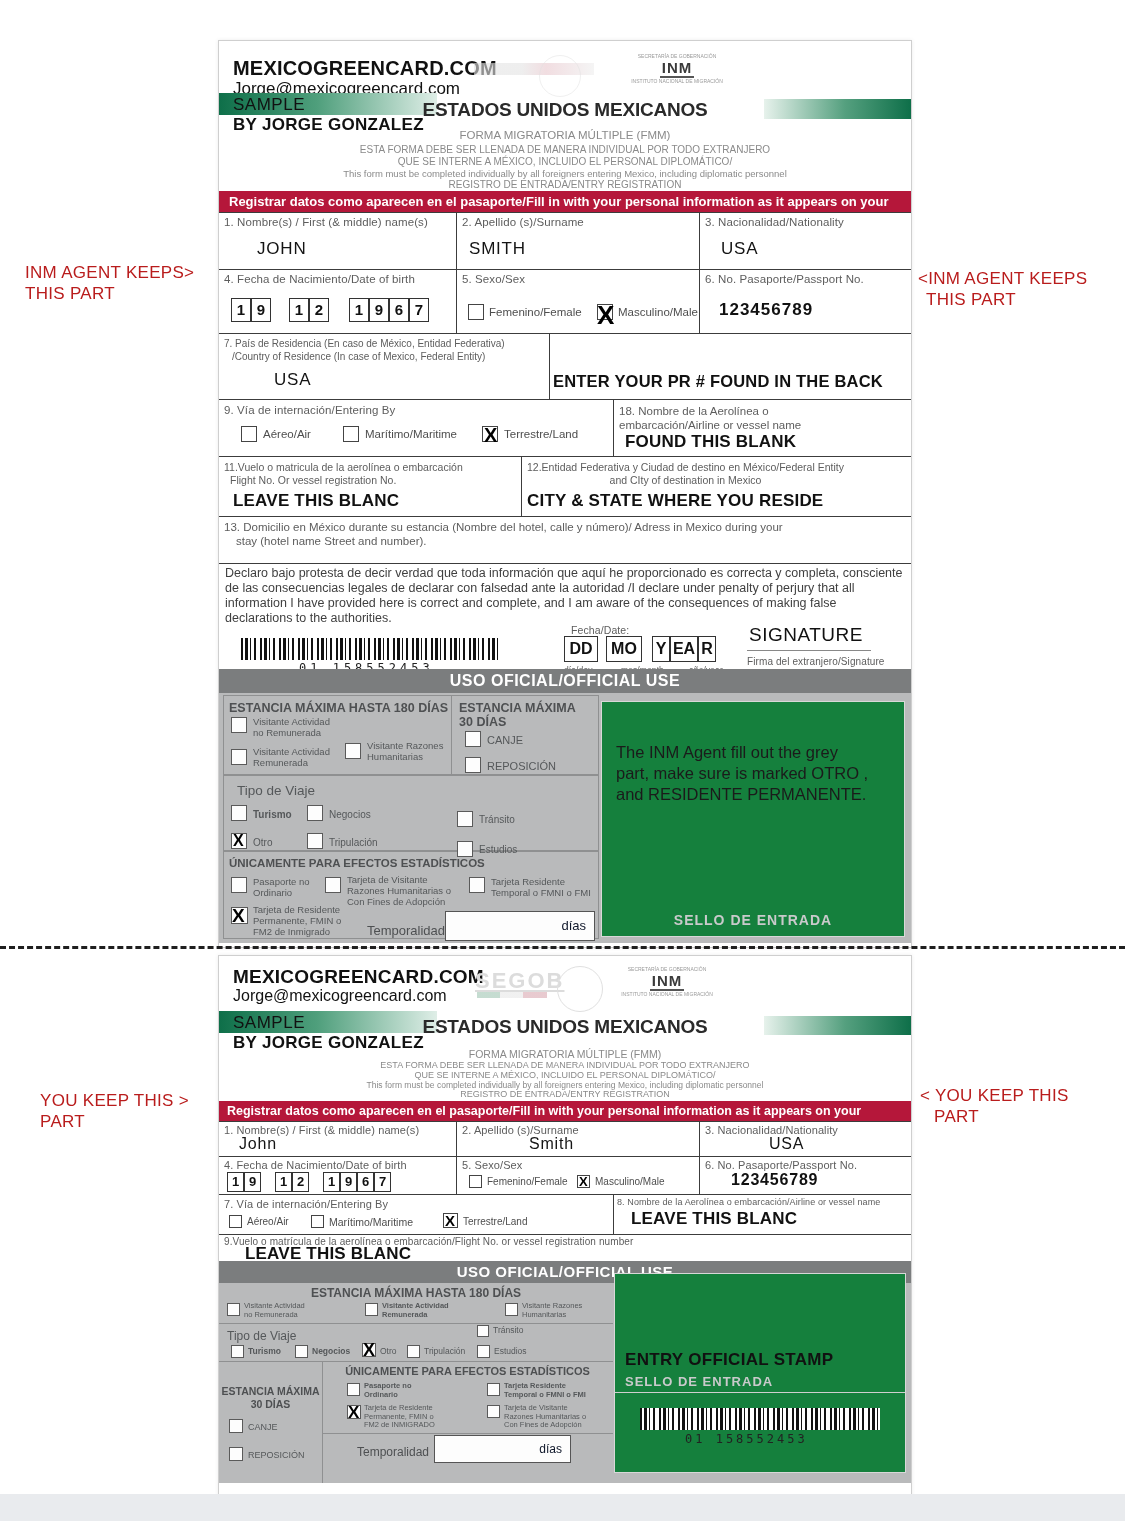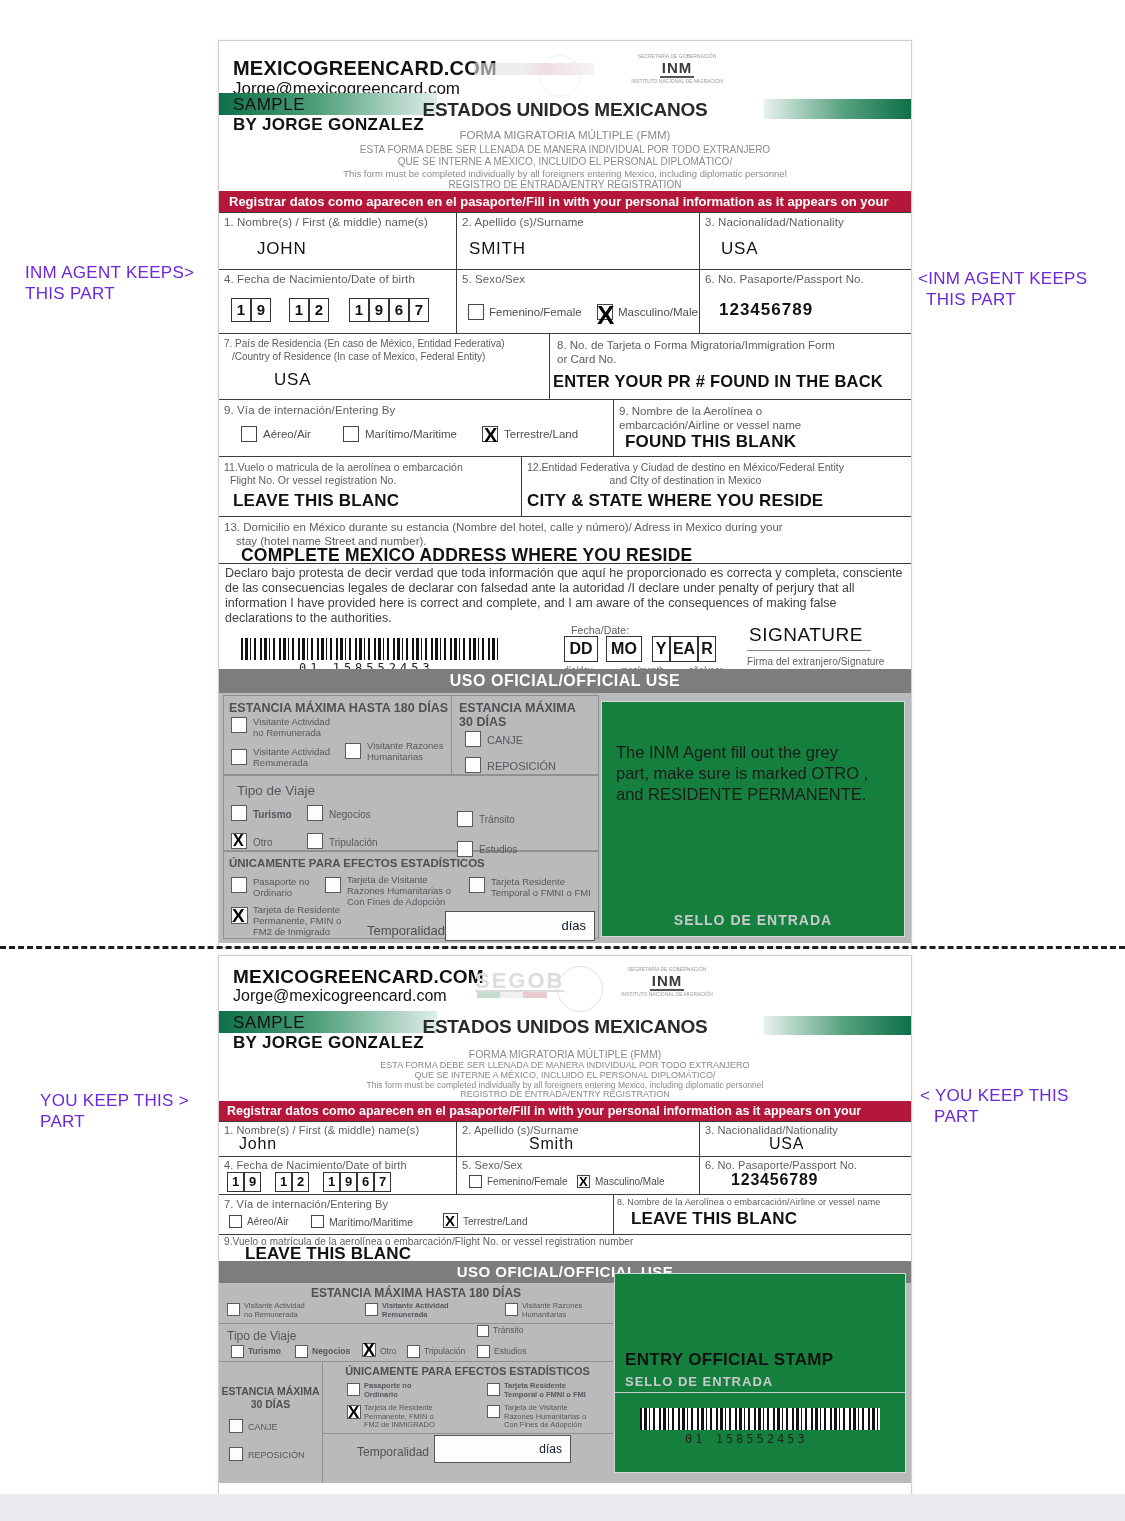--- a/index.html
+++ b/index.html
@@ -2,21 +2,21 @@
 <html><head>
 <meta charset="utf-8">
 <style>
   html,body{margin:0;padding:0;}
   body{width:1125px;height:1521px;background:#ffffff;font-family:"Liberation Sans",sans-serif;color:#111;}
   .page{position:relative;width:1125px;height:1521px;background:#fff;overflow:hidden;}
   .abs{position:absolute;}
   .sheet{position:absolute;left:218px;width:692px;background:#fff;border:1px solid #cfcfcf;box-shadow:0 0 4px rgba(0,0,0,.08);}
   #sheet-top{top:40px;height:906px;}
   #sheet-bottom{top:955px;height:542px;}
-  .annot{position:absolute;font-size:17px;line-height:21px;color:#6d28d9;letter-spacing:.3px;}
+  .annot{position:absolute;font-size:17px;line-height:21px;color:#b91c1c;letter-spacing:.3px;}
   .cut{position:absolute;left:0;width:1125px;border-top:3px dashed #1f1f1f;}
   .footer-strip{position:absolute;left:0;width:1125px;background:#e9ebee;}
   
   .hdr-site{font-size:20px;font-weight:bold;letter-spacing:.2px;}
   .hdr-email{font-size:17px;}
   .green-left{background:linear-gradient(90deg,#0e6f49 0%,#4f9f7c 45%,#dfeee7 100%);}
   .green-right{background:linear-gradient(90deg,#e7f2ec 0%,#55a07f 55%,#0e6f49 100%);}
   .sample{font-size:17px;font-weight:normal;letter-spacing:.5px;}
   .byline{font-size:17px;font-weight:bold;letter-spacing:.3px;}
   .country{font-size:19px;font-weight:bold;letter-spacing:-.2px;color:#2a2a2a;text-align:center;width:100%;}
@@ -128,40 +128,36 @@
       <div class="valb" style="left:500px;top:30px;letter-spacing:1px;">123456789</div>
     </div>
 
     <div class="row" style="top:292px;height:66px;">
       <div class="cellline" style="left:330px;"></div>
       <div class="lblw" style="left:5px;top:4px;font-size:10px;">
         <div>7.  País de Residencia (En caso de México, Entidad Federativa)</div>
         <div style="padding-left:8px;">/Country of Residence (In case of Mexico, Federal Entity)</div>
       </div>
       <div class="val" style="left:55px;top:36px;">USA</div>
-      <div class="lblw" style="left:338px;top:4px;font-size:11.5px;">
-        <div>8. No. de Tarjeta o Forma Migratoria/Immigration Form</div>
-        <div>or Card No.</div>
-      </div>
       <div class="valb" style="left:334px;top:38px;font-size:16.5px;">ENTER YOUR PR # FOUND IN THE BACK</div>
     </div>
 
     <div class="row" style="top:358px;height:57px;">
       <div class="cellline" style="left:394px;"></div>
       <div class="lbl" style="left:5px;top:4px;">9. Vía de internación/Entering By</div>
       <div class="cb" style="left:22px;top:26px;width:16px;height:16px;"></div>
       <div class="cbl" style="left:44px;top:28px;font-size:11.5px;">Aéreo/Air</div>
       <div class="cb" style="left:124px;top:26px;width:16px;height:16px;"></div>
       <div class="cbl" style="left:146px;top:28px;font-size:11.5px;">Marítimo/Maritime</div>
       <div class="cb" style="left:263px;top:26px;width:16px;height:16px;">
           <span class="mk" style="font-size:20px;left:1px;top:-3px;">X</span>
         </div>
       <div class="cbl" style="left:285px;top:28px;font-size:11.5px;">Terrestre/Land</div>
       <div class="lblw" style="left:400px;top:4px;font-size:11.5px;">
-        <div>9. Nombre de la Aerolínea o</div>
+        <div>18. Nombre de la Aerolínea o</div>
         <div>embarcación/Airline or vessel name</div>
       </div>
       <div class="valb" style="left:406px;top:32px;">FOUND THIS BLANK</div>
     </div>
 
     <div class="row" style="top:415px;height:60px;">
       <div class="cellline" style="left:302px;"></div>
       <div class="lblw" style="left:5px;top:4px;font-size:10.5px;">
         <div>11.Vuelo o matricula de la aerolínea o embarcación</div>
         <div style="padding-left:6px;">Flight No. Or vessel registration No.</div>
@@ -172,21 +168,20 @@
         <div style="text-align:center;">and CIty of destination in Mexico</div>
       </div>
       <div class="valb" style="left:308px;top:34px;">CITY &amp; STATE WHERE YOU RESIDE</div>
     </div>
 
     <div class="row" style="top:475px;height:47px;">
       <div class="lblw" style="left:5px;top:3px;font-size:11.5px;">
         <div>13. Domicilio en México durante su estancia (Nombre del hotel, calle y número)/ Adress in Mexico during your</div>
         <div style="padding-left:12px;">stay (hotel name Street and number).</div>
       </div>
-      <div class="valb" style="left:22px;top:28px;font-size:17.5px;">COMPLETE MEXICO ADDRESS WHERE YOU RESIDE</div>
     </div>
 
     <div class="row" style="top:522px;height:106px;">
       <div class="abs" style="left:6px;top:2px;width:680px;font-size:12.5px;line-height:15px;color:#3f3f3f;">Declaro bajo protesta de decir verdad que toda información que aquí he proporcionado es correcta y completa, consciente de las consecuencias legales de declarar con falsedad ante la autoridad /I declare under penalty of perjury that all information I have provided here is correct and complete, and I am aware of the consequences of making false declarations to the authorities.</div>
       <div class="barcode" style="left:22px;top:74px;width:258px;height:22px;"></div>
       <div class="bc-num" style="left:80px;top:97px;font-size:12px;">01 158552453</div>
       <div class="lbl" style="left:352px;top:60px;font-size:10.5px;">Fecha/Date:</div>
       <div class="abs" style="left:345px;top:72px;">
         <span class="dbox" style="width:34px;height:26px;font-size:16px;line-height:24px;">DD</span><span class="dgap" style="width:8px;"></span><span class="dbox" style="width:36px;height:26px;font-size:16px;line-height:24px;">MO</span><span class="dgap" style="width:10px;"></span><span class="dbox" style="width:18px;height:26px;font-size:16px;line-height:24px;">Y</span><span class="dbox" style="width:28px;height:26px;font-size:16px;line-height:24px;">EA</span><span class="dbox" style="width:18px;height:26px;font-size:16px;line-height:24px;">R</span>
       </div>

